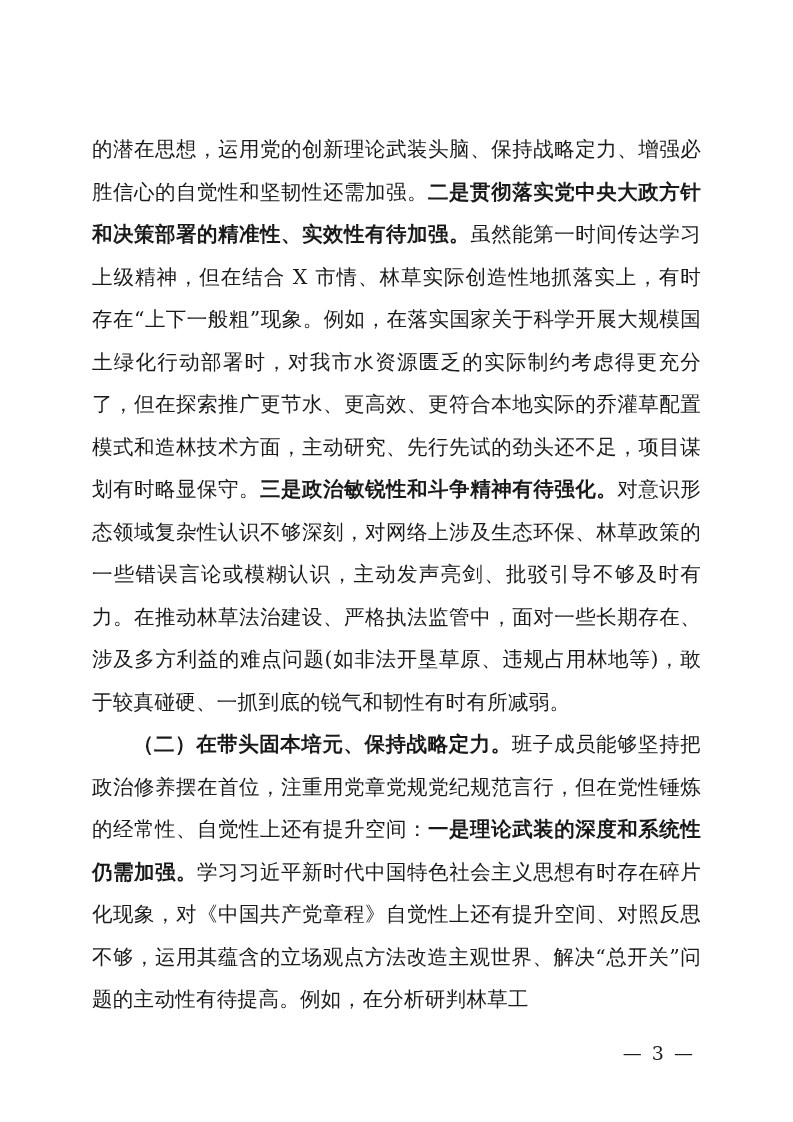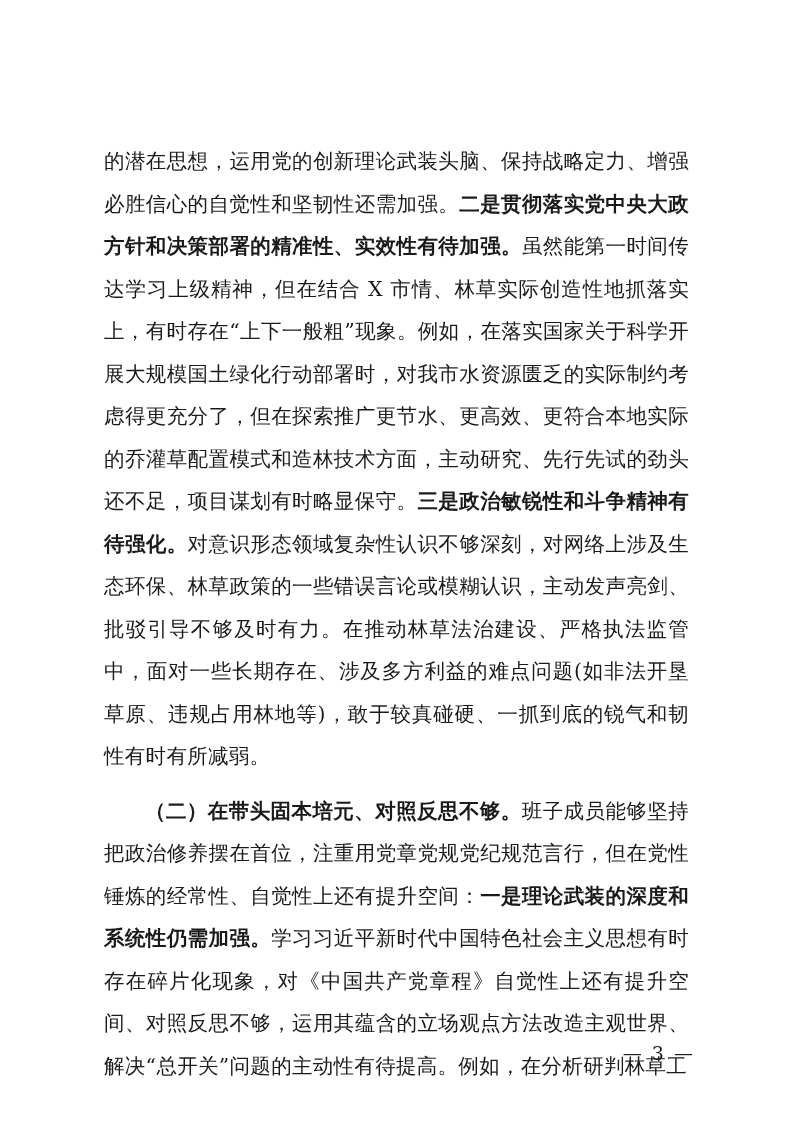--- a/index.html
+++ b/index.html
@@ -25,21 +25,21 @@
     padding: 128px 92px 60px 92px;
   }
   .doc-body {
     font-size: 20.5px;
     line-height: 42.5px;
     text-align: justify;
     text-justify: inter-ideograph;
     letter-spacing: 0.3px;
   }
   .para {
-    margin: 12px;
+    margin: 0;
     text-indent: 0;
   }
   .para.indent {
     text-indent: 2em;
   }
   .bold {
     font-weight: bold;
   }
   .footer {
     position: absolute;
@@ -53,18 +53,18 @@
     color: #1a1a1a;
     letter-spacing: 2px;
   }
 </style>
 </head>
 <body>
 
 <div class="page">
   <div class="doc-body" id="doc-body">
       <p class="para"><span>的潜在思想，运用党的创新理论武装头脑、保持战略定力、增强必胜信心的自觉性和坚韧性还需加强。</span><span class="bold">二是贯彻落实党中央大政方针和决策部署的精准性、实效性有待加强。</span><span>虽然能第一时间传达学习上级精神，但在结合 X 市情、林草实际创造性地抓落实上，有时存在“上下一般粗”现象。例如，在落实国家关于科学开展大规模国土绿化行动部署时，对我市水资源匮乏的实际制约考虑得更充分了，但在探索推广更节水、更高效、更符合本地实际的乔灌草配置模式和造林技术方面，主动研究、先行先试的劲头还不足，项目谋划有时略显保守。</span><span class="bold">三是政治敏锐性和斗争精神有待强化。</span><span>对意识形态领域复杂性认识不够深刻，对网络上涉及生态环保、林草政策的一些错误言论或模糊认识，主动发声亮剑、批驳引导不够及时有力。在推动林草法治建设、严格执法监管中，面对一些长期存在、涉及多方利益的难点问题(如非法开垦草原、违规占用林地等)，敢于较真碰硬、一抓到底的锐气和韧性有时有所减弱。</span></p>
-      <p class="para indent"><span class="bold">（二）在带头固本培元、对照反思不够。</span><span>班子成员能够坚持把政治修养摆在首位，注重用党章党规党纪规范言行，但在党性锤炼的经常性、自觉性上还有提升空间：</span><span class="bold">一是理论武装的深度和系统性仍需加强。</span><span>学习习近平新时代中国特色社会主义思想有时存在碎片化现象，对《中国共产党章程》自觉性上还有提升空间、对照反思不够，运用其蕴含的立场观点方法改造主观世界、解决“总开关”问题的主动性有待提高。例如，在分析研判林草工</span></p>
+      <p class="para indent"><span class="bold">（二）在带头固本培元、保持战略定力。</span><span>班子成员能够坚持把政治修养摆在首位，注重用党章党规党纪规范言行，但在党性锤炼的经常性、自觉性上还有提升空间：</span><span class="bold">一是理论武装的深度和系统性仍需加强。</span><span>学习习近平新时代中国特色社会主义思想有时存在碎片化现象，对《中国共产党章程》自觉性上还有提升空间、对照反思不够，运用其蕴含的立场观点方法改造主观世界、解决“总开关”问题的主动性有待提高。例如，在分析研判林草工</span></p>
     </div>
   <div class="footer">
     <span>— 3 —</span>
   </div>
 </div>
 
 </body></html>

